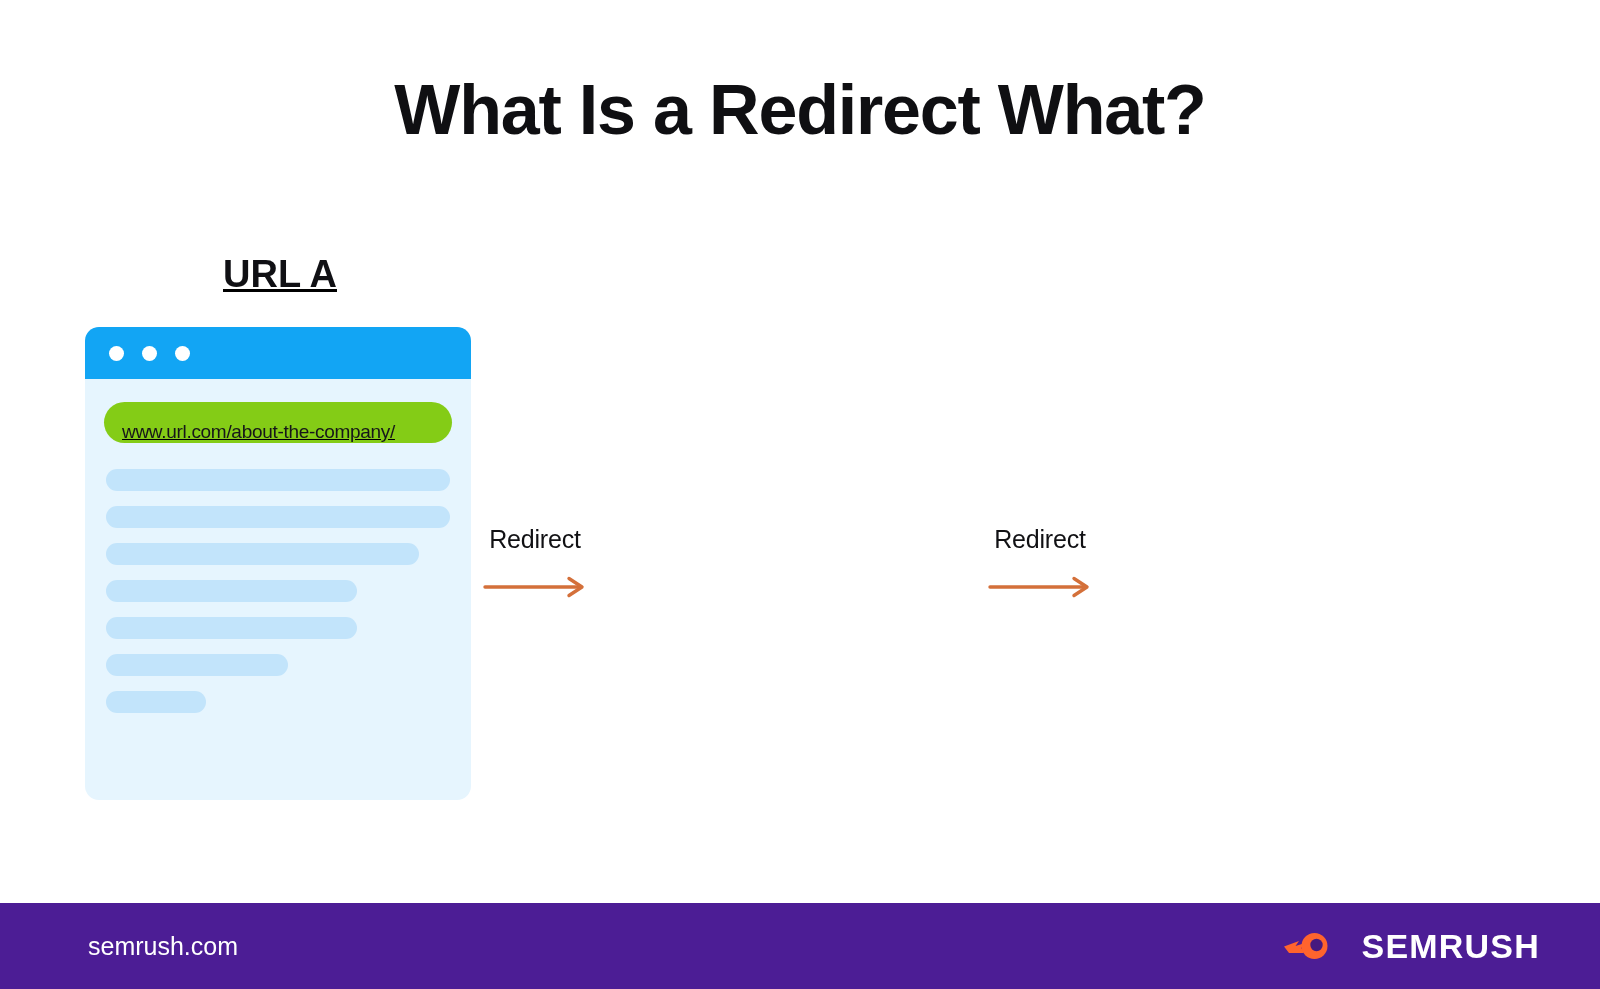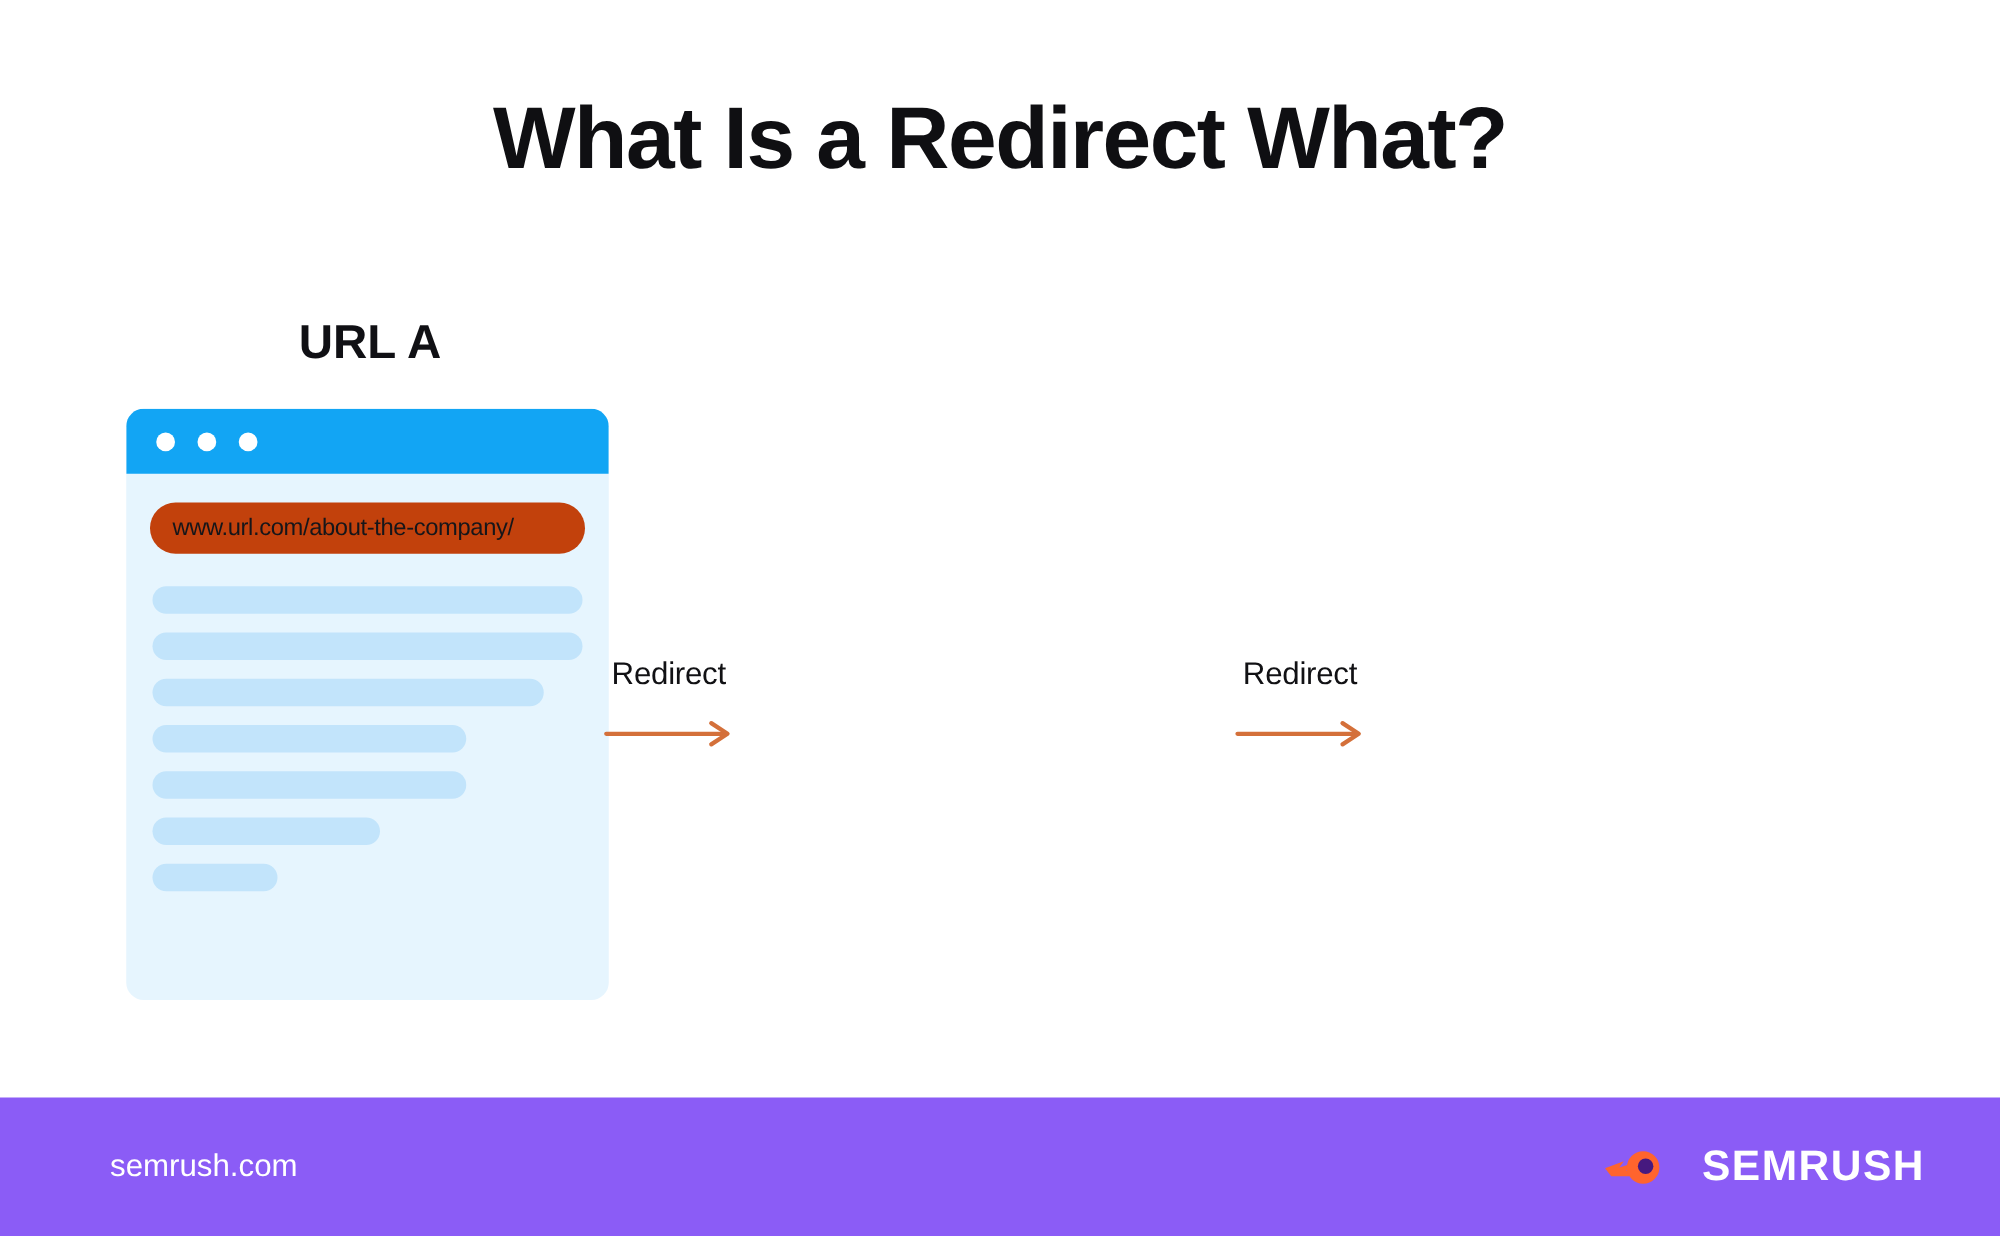--- a/index.html
+++ b/index.html
@@ -36,21 +36,21 @@
     left: 0;
     width: 1600px;
     height: 570px;
   }
 
   .card-col {
     position: absolute;
     top: 0;
     width: 390px;
   }
-  .card-col.col-a { left: 101px; }
+  .card-col.col-a { left: 85px; text-decoration: underline; }
   .card-col.col-b { left: 592px; }
   .card-col.col-c { left: 1097px; }
 
   .card-title {
     text-align: center;
     font-size: 38px;
     font-weight: 700;
     color: #101014;
     letter-spacing: 0px;
     margin: 0 0 34px 0;
@@ -78,24 +78,24 @@
   .chrome-dot {
     width: 15px;
     height: 15px;
     border-radius: 50%;
     background: #ffffff;
   }
 
   .address-bar {
     margin: 23px 19px 0 19px;
     height: 41px;
-    background: #c2410c;
+    background: #84cc16;
     border-radius: 21px;
     display: flex;
-    align-items: center;
+    align-items: flex-end;
     padding: 0 18px;
     box-sizing: border-box;
   }
   .address-text {
     font-size: 19px;
     color: #16161a;
     white-space: nowrap;
     letter-spacing: -0.3px;
   }
 
@@ -130,22 +130,22 @@
     display: block;
     margin: 0 auto;
   }
 
   
   .footer {
     position: absolute;
     left: 0;
     bottom: 0;
     width: 1600px;
-    height: 111px;
-    background: #8b5cf6;
+    height: 86px;
+    background: #4c1d95;
     display: flex;
     align-items: center;
     justify-content: space-between;
     box-sizing: border-box;
     padding: 0 60px 0 88px;
   }
   .footer-url {
     color: #ffffff;
     font-size: 25px;
     letter-spacing: 0px;

